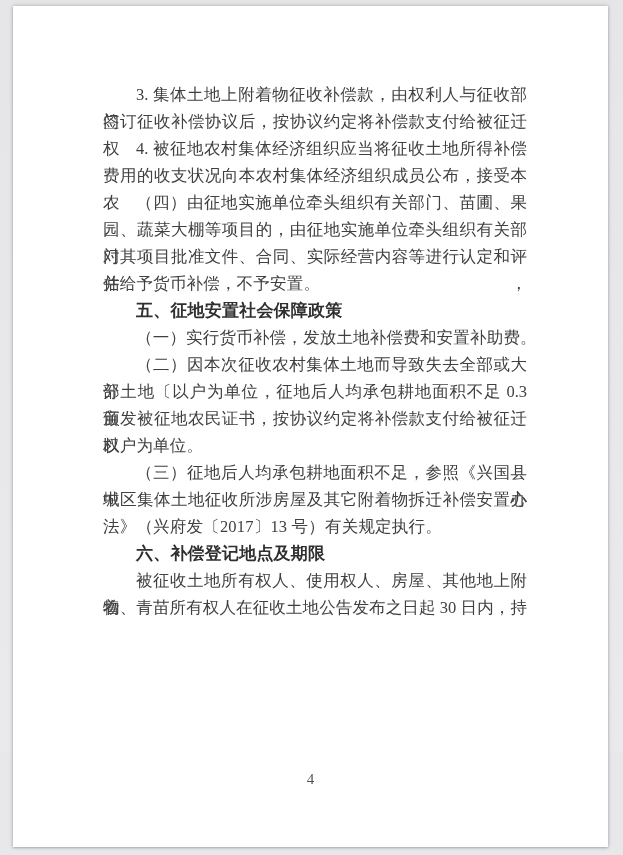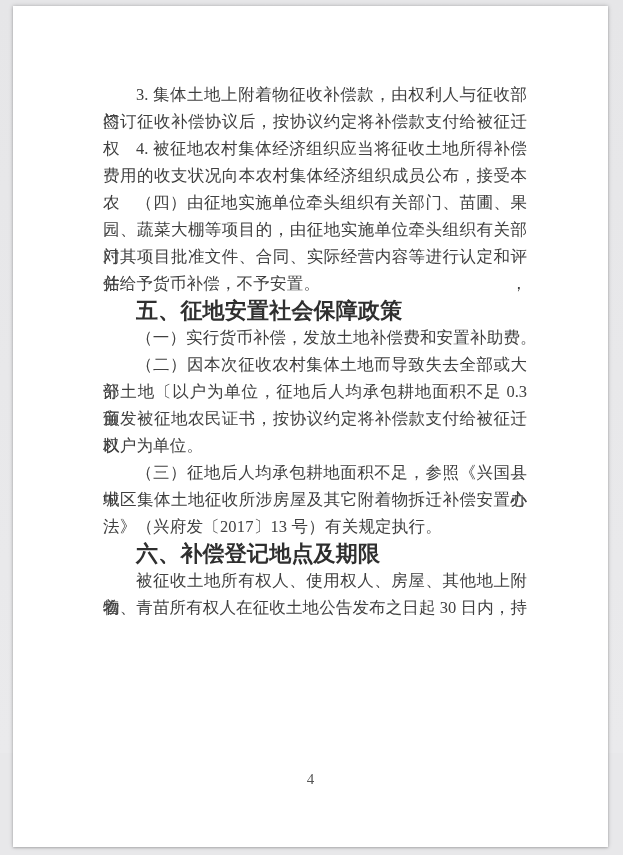--- a/index.html
+++ b/index.html
@@ -47,21 +47,21 @@
     text-justify: inter-character;
     letter-spacing: 0;
   }
   .line.ind {
     text-indent: 33px;
   }
   .line.heading {
     font-family: "Liberation Sans", "DejaVu Sans", sans-serif;
     font-weight: bold;
     color: #2f2f2f;
-    font-size: 22px;
+    font-size: 17px;
   }
   .pagenum {
     position: absolute;
     left: 0;
     top: 765px;
     width: 595px;
     text-align: center;
     font-family: "Liberation Serif", "DejaVu Serif", serif;
     font-size: 15px;
     color: #555555;

